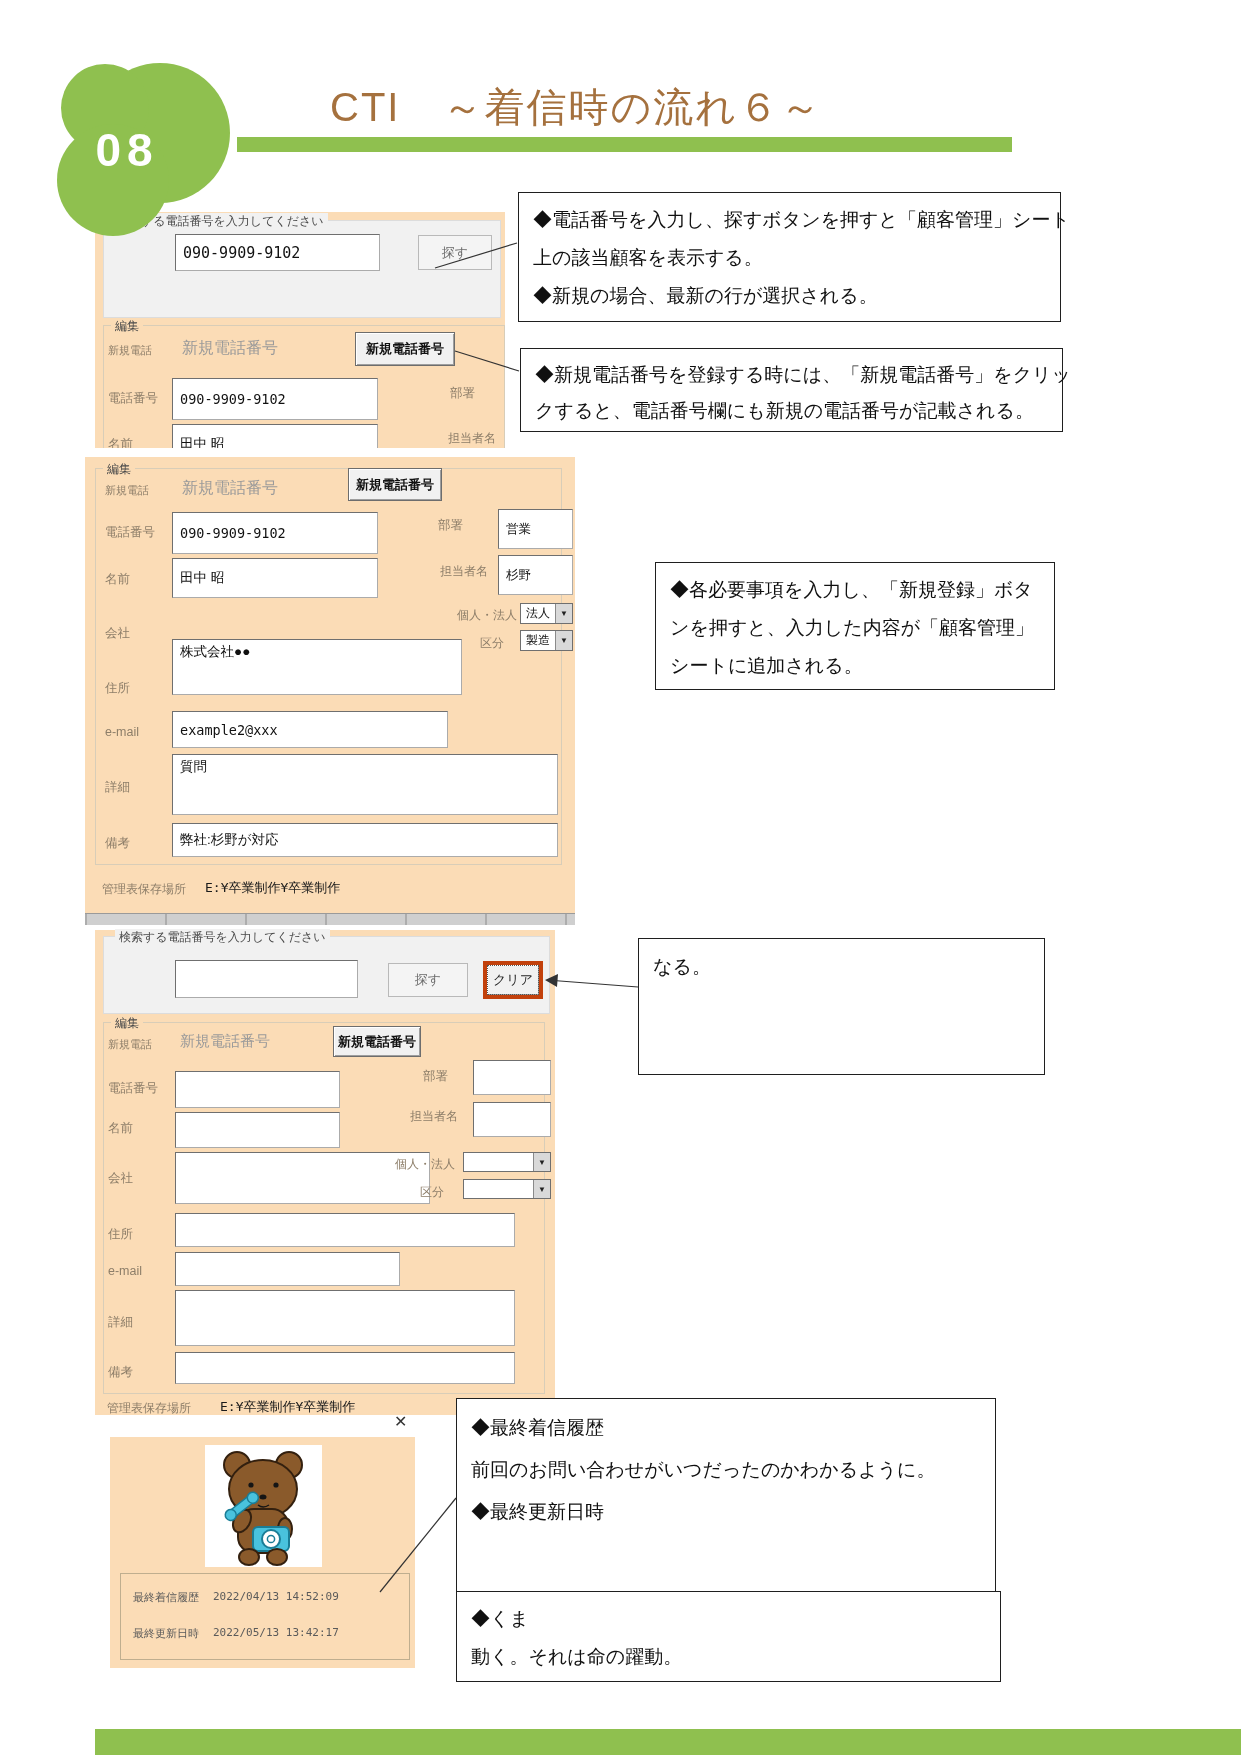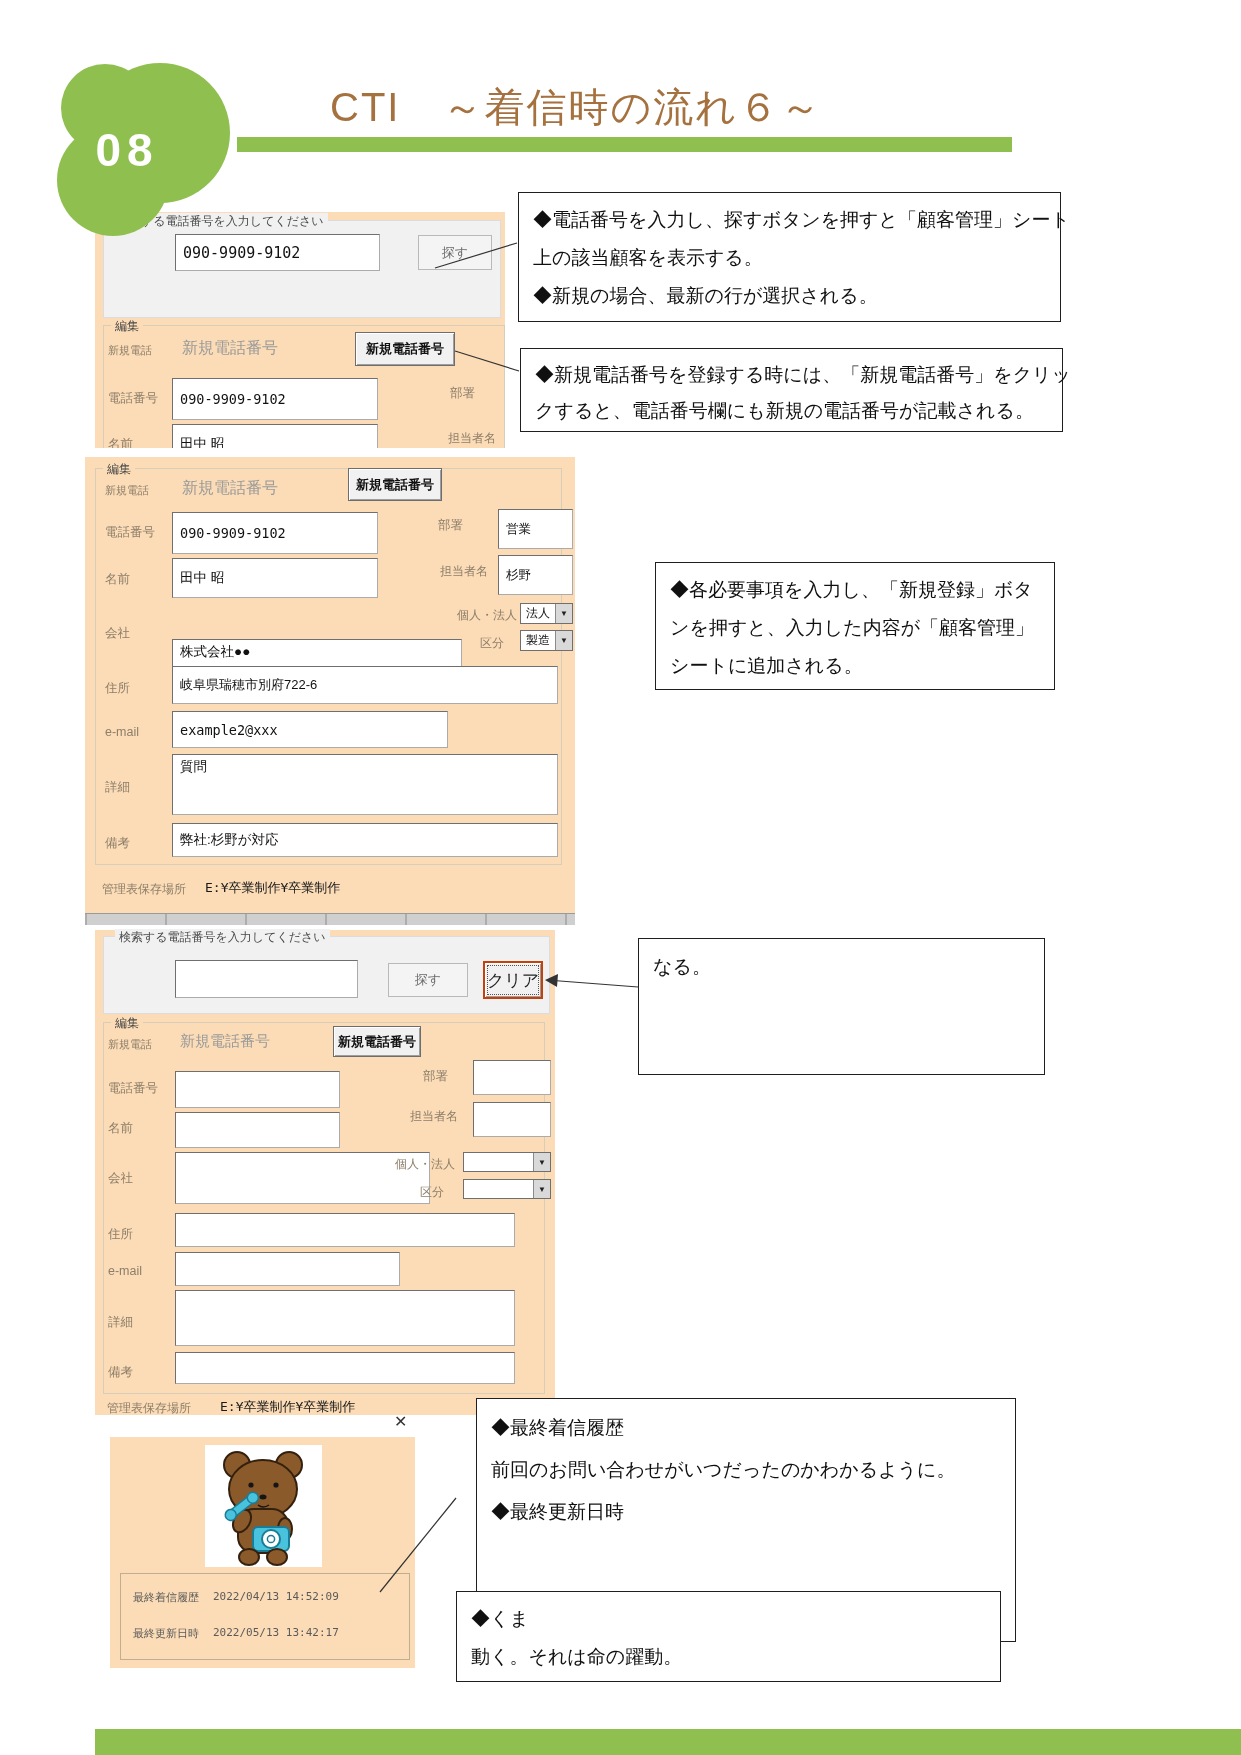--- a/index.html
+++ b/index.html
@@ -14,21 +14,21 @@
   .lbl{color:#8d7e69;font-size:12.5px;white-space:nowrap;}
   .lbl-sm{color:#8d7e69;font-size:11px;white-space:nowrap;}
   .ghost{color:#9a9a9a;font-size:16px;white-space:nowrap;}
   .inp{background:#fff;border:1px solid #7a7a7a;border-color:#6f6f6f #ababab #ababab #6f6f6f;display:flex;align-items:center;padding:0 7px;box-sizing:border-box;}
   .inp.top{align-items:flex-start;padding-top:3px;}
   .val{font-size:13.5px;color:#111;white-space:nowrap;}
   .mono{font-family:"DejaVu Sans Mono",monospace;font-size:13.5px;color:#111;white-space:nowrap;}
   .btn{background:#F1F1F1;border:1px solid #6d6d6d;box-shadow:inset 1px 1px 0 #ffffff, inset -1px -1px 0 #9e9e9e;display:flex;align-items:center;justify-content:center;box-sizing:border-box;cursor:default;}
   .btn-strong{font-weight:bold;font-size:13px;color:#111;}
   .btn-grey{font-size:13px;color:#6a6a6a;background:#F4F4F4;border:1px solid #b9b9b9;box-shadow:none;}
-  .btn-focus{border:2px solid #c2410c;outline:1px dotted #555;outline-offset:-5px;font-size:17px;color:#222;}
+  .btn-focus{border:4px solid #c2410c;outline:1px dotted #555;outline-offset:-5px;font-size:13px;color:#222;}
   .combo{background:#fff;border:1px solid #6f6f6f;display:flex;align-items:center;box-sizing:border-box;}
   .combo-val{flex:1;font-size:12px;color:#111;padding-left:5px;white-space:nowrap;overflow:hidden;}
   .combo-btn{width:16px;align-self:stretch;background:#D9D9D9;border-left:1px solid #8a8a8a;display:flex;align-items:center;justify-content:center;font-size:8px;color:#222;}
   .callout{background:#fff;border:1.5px solid #1f1f1f;box-sizing:border-box;padding:8px 14px;}
   .co-line{font-size:19px;color:#101010;white-space:nowrap;}
   .storage-lbl{color:#8d7e69;font-size:12px;white-space:nowrap;}
   .storage-val{color:#1a1a1a;font-size:13px;white-space:nowrap;font-family:"DejaVu Sans Mono",monospace;}
   .title{color:#A5713E;font-size:40px;letter-spacing:2px;white-space:nowrap;}
   .greenbar{background:#8FC04F;}
   .tickstrip{background:#cfcfcf;border-top:1px solid #9a9a9a;background-image:repeating-linear-gradient(90deg,#adadad 0 2px,transparent 2px 80px);}
@@ -136,23 +136,20 @@
       <span class="combo-val">法人</span>
       <span class="combo-btn">▼</span>
     </div>
     <div class="abs lbl" style="left:395px;top:178px;font-size:12px;">区分</div>
     <div class="abs combo" style="left:435px;top:173px;width:53px;height:21px;">
       <span class="combo-val">製造</span>
       <span class="combo-btn">▼</span>
     </div>
 
     <div class="abs lbl" style="left:20px;top:223px;">住所</div>
-    <div class="abs inp" style="left:87px;top:209px;width:386px;height:38px;">
-      <span class="val" style="font-size:13px;">岐阜県瑞穂市別府722-6</span>
-    </div>
 
     <div class="abs lbl" style="left:20px;top:268px;">e-mail</div>
     <div class="abs inp" style="left:87px;top:254px;width:276px;height:37px;">
       <span class="mono">example2@xxx</span>
     </div>
 
     <div class="abs lbl" style="left:20px;top:322px;">詳細</div>
     <div class="abs inp top" style="left:87px;top:297px;width:386px;height:61px;">
       <span class="val">質問</span>
     </div>
@@ -263,21 +260,21 @@
       </svg>
     </div>
     <div class="abs datebox" style="left:10px;top:136px;width:288px;height:85px;">
       <div class="abs date-lbl" style="left:12px;top:16px;">最終着信履歴</div>
       <div class="abs date-val" style="left:92px;top:16px;">2022/04/13 14:52:09</div>
       <div class="abs date-lbl" style="left:12px;top:52px;">最終更新日時</div>
       <div class="abs date-val" style="left:92px;top:52px;">2022/05/13 13:42:17</div>
     </div>
   </div>
 
-  <div class="abs callout" style="left:456px;top:1398px;width:540px;height:244px;z-index:3;margin-left:20px;">
+  <div class="abs callout" style="left:456px;top:1398px;width:540px;height:244px;z-index:3;">
     <div class="co-line" style="line-height:42px;">◆最終着信履歴</div>
     <div class="co-line" style="line-height:42px;">前回のお問い合わせがいつだったのかわかるように。</div>
     <div class="co-line" style="line-height:42px;">◆最終更新日時</div>
   </div>
 
   <div class="abs callout" style="left:456px;top:1591px;width:545px;height:91px;z-index:3;">
     <div class="co-line" style="line-height:38px;">◆くま</div>
     <div class="co-line" style="line-height:38px;">動く。それは命の躍動。</div>
   </div>
 

